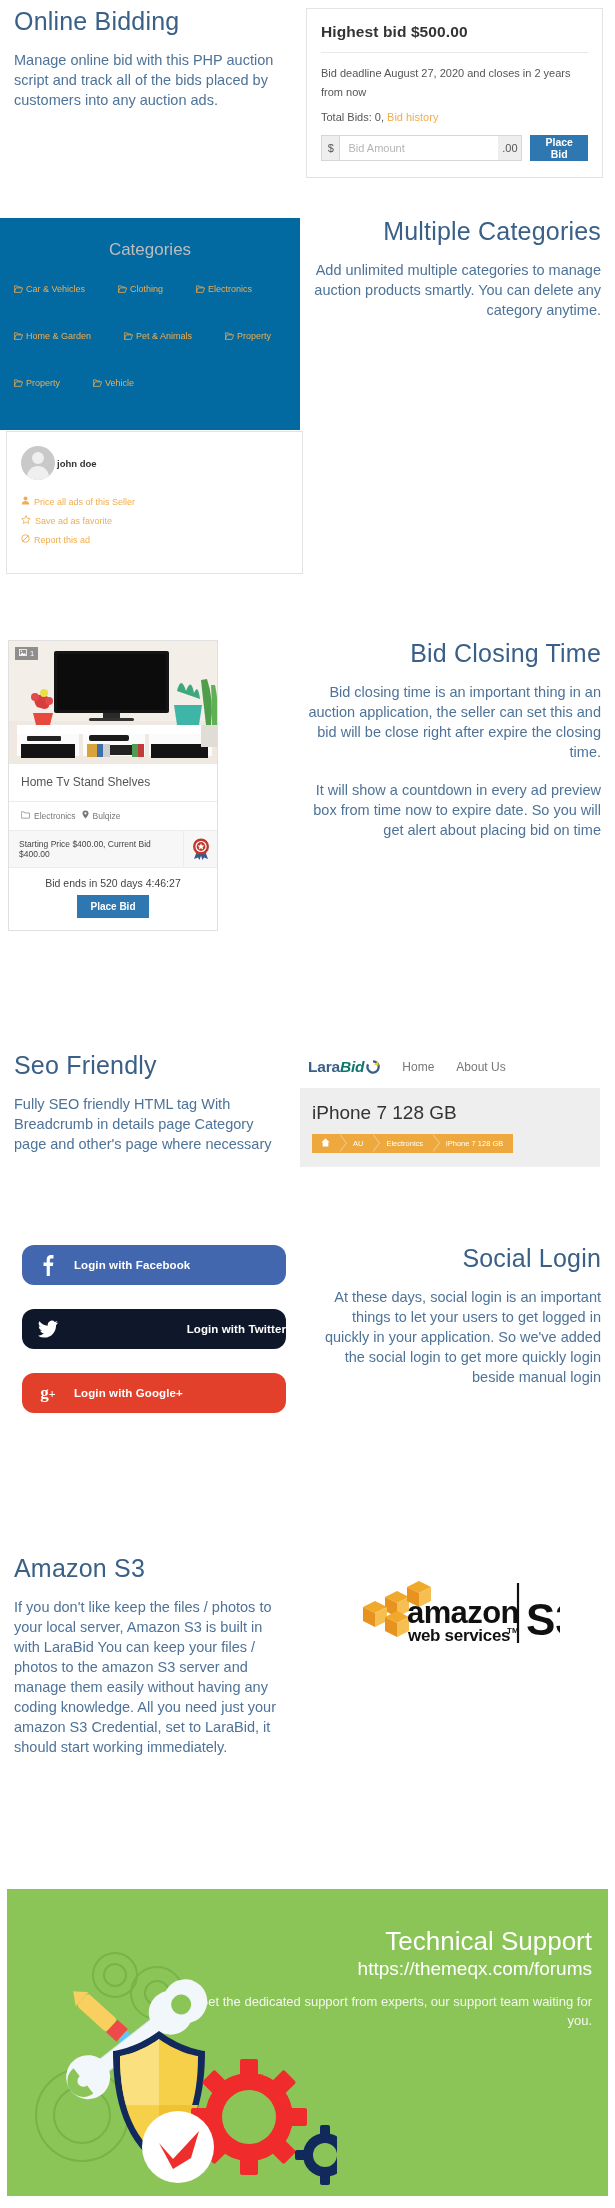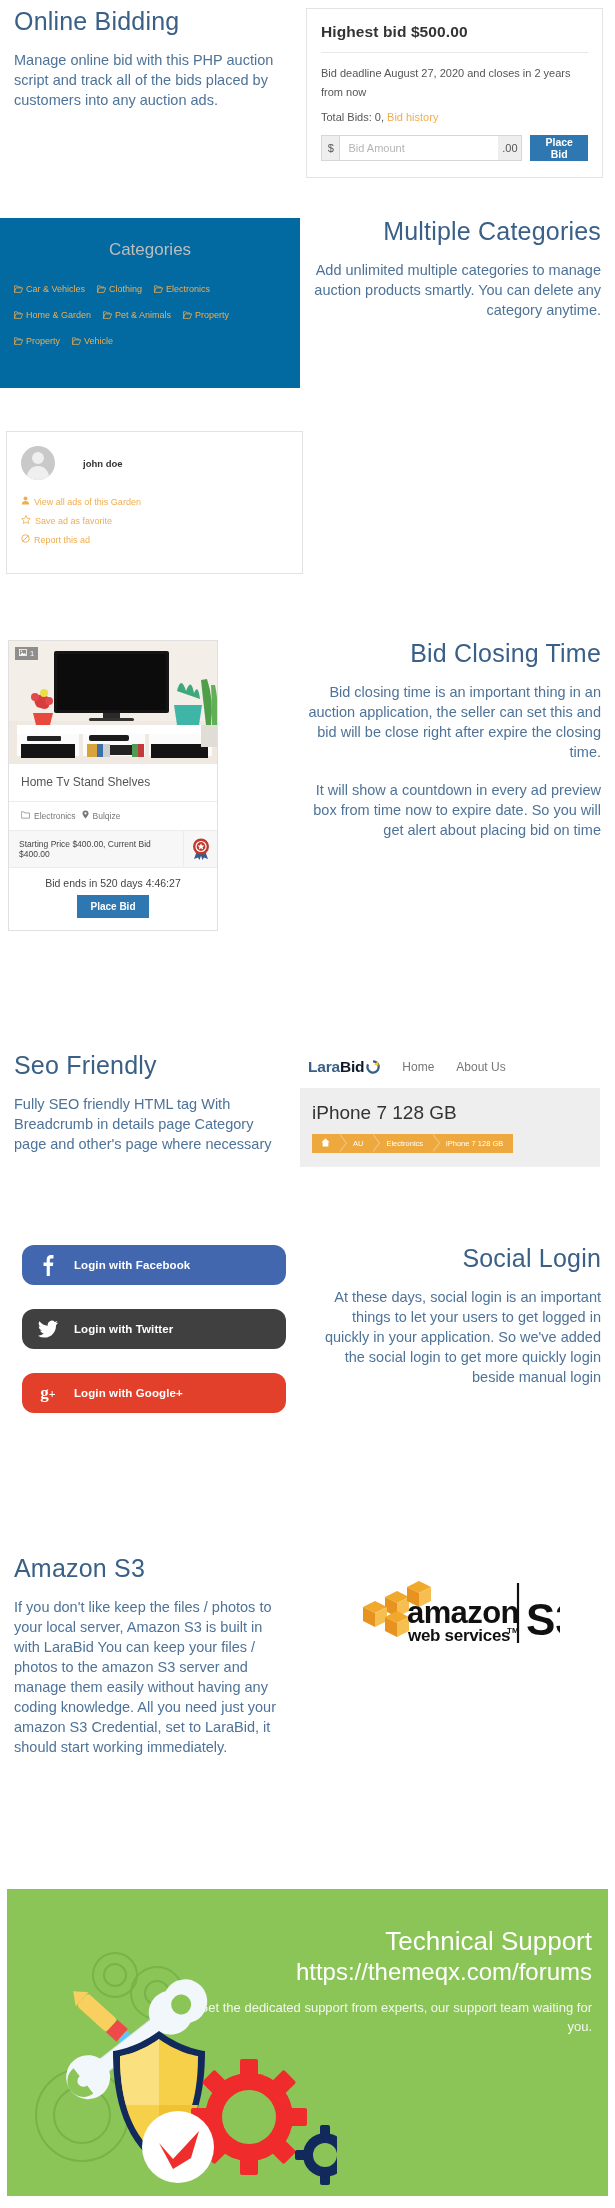--- a/index.html
+++ b/index.html
@@ -85,39 +85,39 @@
   
   #sect-categories { top: 218px; height: 190px; }
   .cat-box {
     width: 300px; background: #0369a1; padding: 22px 14px 26px 14px;
     min-height: 168px;
   }
   .cat-title {
     text-align: center; color: #bdbdbd; font-size: 17px; font-weight: 400;
     margin-bottom: 24px;
   }
-  .cat-list { display: flex; flex-wrap: wrap; }
+  .cat-list { display: flex; flex-wrap: wrap; gap: 21px; }
   .cat-item {
     color: #f0ad4e; font-size: 9px; margin: 0 12px 16px 0;
     white-space: nowrap; display: inline-flex; align-items: center; gap: 3px;
     text-decoration: none;
   }
   .cat-item svg { display: block; }
 
   #sect-categories .col-text.right-text { padding-top: 0; }
   #sect-categories .feat-body { margin-top: 14px; }
 
   
   #sect-seller { top: 425px; height: 200px; }
   #sect-seller .feat-body { margin-top: 13px; }
   .seller-card {
     margin: 6px 12px 0 6px; border: 1px solid #e3e3e3; background: #fff;
     padding: 14px 14px 20px 14px; min-height: 125px;
   }
-  .seller-head { display: flex; align-items: center; gap: 28px; }
+  .seller-head { display: flex; align-items: center; gap: 2px; }
   .avatar {
     width: 34px; height: 34px; border-radius: 50%; background: #c9c9c9;
     position: relative; overflow: hidden; flex: none;
   }
   .avatar::before {
     content: ""; position: absolute; left: 50%; top: 6px;
     width: 12px; height: 12px; border-radius: 50%;
     background: #efefef; transform: translateX(-50%);
   }
   .avatar::after {
@@ -175,21 +175,21 @@
   #sect-closing .feat-body { margin-top: 14px; }
   #sect-closing .feat-body + .feat-body { margin-top: 18px; }
 
   
   #sect-seo { top: 1052px; height: 180px; }
   #sect-seo .feat-body { margin-top: 14px; }
   .seo-panel { width: 315px; padding-right: 15px; }
   .seo-nav { display: flex; align-items: center; gap: 22px; padding: 6px 0 12px 8px; }
   .logo { font-size: 15.5px; font-weight: 700; letter-spacing: -.2px; display: flex; align-items: center; }
   .logo .lara { color: #3a6087; }
-  .logo .bid { color: #0f172a; }
+  .logo .bid { color: #0f766e; font-style: italic; }
   .logo .mark { margin-left: 2px; display: inline-flex; }
   .seo-nav-link { color: #777; font-size: 12px; text-decoration: none; }
   .seo-body { background: #eeeeee; padding: 14px 12px 14px 12px; }
   .seo-h1 { font-size: 19px; color: #333; font-weight: 400; margin-bottom: 10px; }
   .breadcrumb { display: flex; height: 19px; }
   .bc {
     background: #eda83e; color: #fff; font-size: 7.5px;
     display: flex; align-items: center; padding: 0 10px 0 13px;
     position: relative; text-decoration: none;
   }
@@ -210,39 +210,39 @@
   #sect-social { top: 1245px; height: 250px; }
   .social-col { width: 300px; padding: 0 14px 0 22px; }
   .sbtn {
     display: flex; align-items: center; height: 40px; border-radius: 12px;
     color: #fff; margin-bottom: 24px; cursor: pointer; border: none; width: 100%;
     font-family: "Liberation Sans", sans-serif;
   }
   .sbtn .sicon { width: 52px; display: flex; align-items: center; justify-content: center; }
   .sbtn .slabel { font-size: 11.5px; font-weight: 700; letter-spacing: .1px; }
   .sbtn.fb { background: #4267ae; }
-  .sbtn.tw { background: #404040; }
+  .sbtn.tw { background: #0f172a; justify-content: space-between; }
   .sbtn.gp { background: #e2402a; margin-bottom: 0; }
   #sect-social .social-text { width: 315px; padding: 0 14px 0 10px; }
   #sect-social .feat-body { margin-top: 14px; }
 
   
   #sect-s3 { top: 1555px; height: 250px; }
   #sect-s3 .col-text { padding-top: 0; }
   #sect-s3 .feat-body { margin-top: 14px; }
   .aws-panel { width: 315px; display: flex; align-items: flex-start; justify-content: center; padding-top: 20px; }
 
   
   #footer-banner {
     position: absolute; left: 7px; top: 1889px;
     width: 601px; height: 307px; background: #8cc557; overflow: hidden;
   }
   .fb-text { position: absolute; right: 16px; top: 38px; width: 400px; text-align: right; }
   .fb-title { color: #ffffff; font-size: 26px; font-weight: 400; line-height: 1.1; }
-  .fb-url { color: #ffffff; font-size: 24px; font-weight: 400; margin-top: 2px; }
+  .fb-url { color: #ffffff; font-size: 19px; font-weight: 400; margin-top: 2px; }
   .fb-sub { color: #f2f7ea; font-size: 13px; line-height: 19px; margin-top: 12px; }
   .fb-art { position: absolute; left: 0; top: 30px; width: 330px; height: 280px; }
 </style>
 </head>
 <body>
 
 <div class="page">
 
   <section class="sect" id="sect-bidding">
     <div class="col-text">
@@ -351,21 +351,21 @@
         <div class="seller-head">
           <div class="avatar"></div>
           <span class="seller-name">john doe</span>
         </div>
         <div class="seller-links">
           <a class="seller-link" href="#">
             <span><svg width="9" height="9" viewBox="0 0 10 10">
                   <circle cx="5" cy="2.8" r="2.2" fill="#f0ad4e"></circle>
                   <path d="M0.8 9.5 C0.8 6.8 3 5.6 5 5.6 C7 5.6 9.2 6.8 9.2 9.5 Z" fill="#f0ad4e"></path>
                 </svg></span>
-            <span>View all ads of this Garden</span>
+            <span>Price all ads of this Seller</span>
           </a>
           <a class="seller-link" href="#">
             <span><svg width="10" height="9" viewBox="0 0 11 10">
                   <path d="M5.5 0.6 L6.9 3.6 L10.2 4 L7.8 6.3 L8.4 9.5 L5.5 7.9 L2.6 9.5 L3.2 6.3 L0.8 4 L4.1 3.6 Z" fill="none" stroke="#f0ad4e" stroke-width="0.9"></path>
                 </svg></span>
             <span>Save ad as favorite</span>
           </a>
           <a class="seller-link" href="#">
             <span><svg width="9" height="9" viewBox="0 0 10 10">
                   <circle cx="5" cy="5" r="4.2" fill="none" stroke="#f0ad4e" stroke-width="1"></circle>

